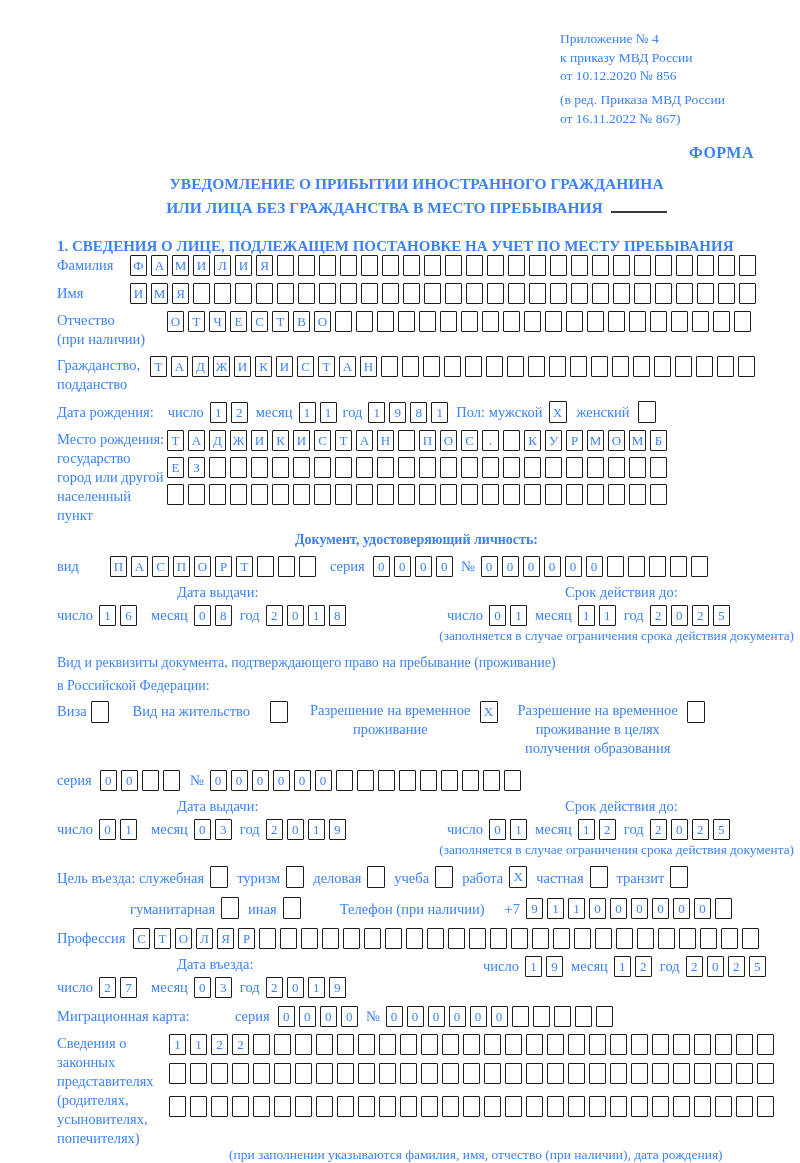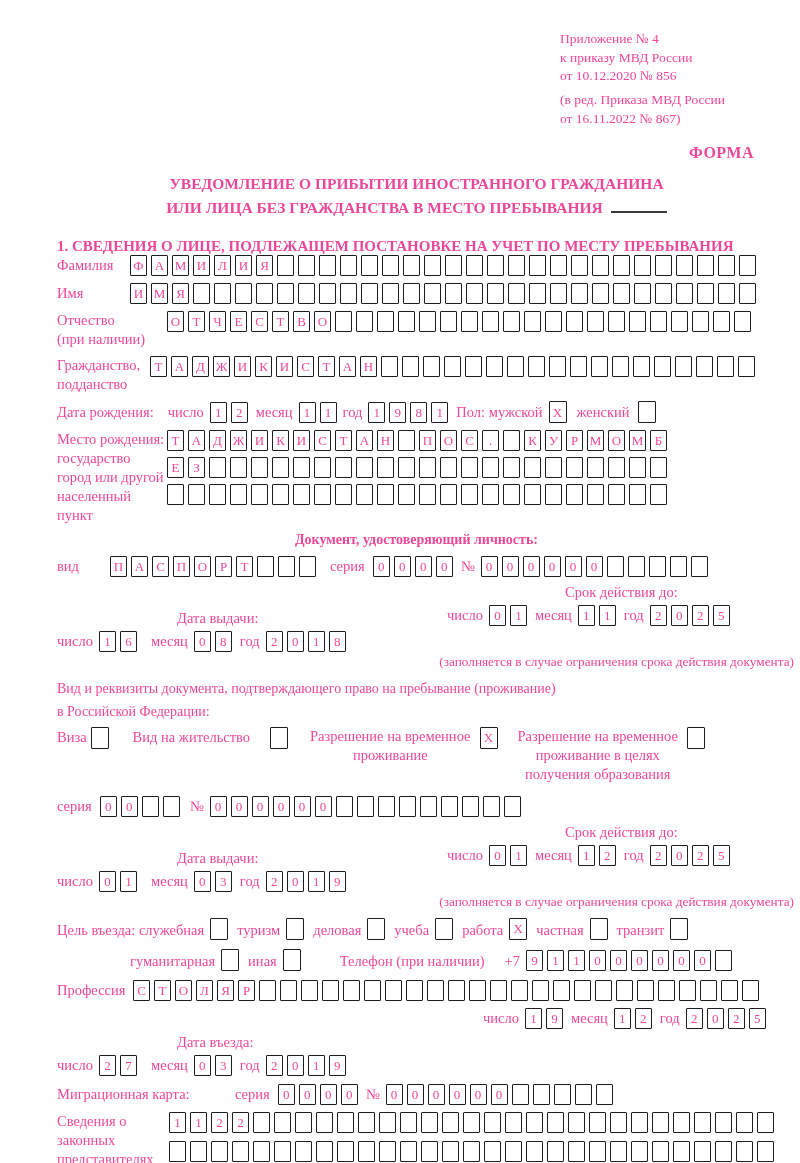--- a/index.html
+++ b/index.html
@@ -1,17 +1,17 @@
 <!DOCTYPE html>
 <html lang="ru"><head>
 <meta charset="utf-8">
 <style>
   html,body{margin:0;padding:0;background:#e8e8e8;}
   .page{
-    width:800px;height:1163px;margin:0 auto;background:#ffffff;color:#ec4899;
+    width:800px;height:1163px;margin:0 auto;background:#ffffff;color:#3b82f6;
     font-family:"Liberation Serif","DejaVu Serif",serif;
     box-sizing:border-box;padding:30px 4px 0 57px;position:relative;overflow:hidden;
   }
   
   .appendix{margin-left:503px;font-size:13.5px;line-height:1.38;}
   .appendix .rev{margin-top:5px;}
   .forma{text-align:right;padding-right:42px;font-weight:bold;font-size:16px;margin-top:16px;letter-spacing:.5px;}
   .title{text-align:center;font-weight:bold;font-size:15.5px;line-height:1.55;margin-top:10px;margin-left:-20px;}
   .blank-line{display:inline-block;width:56px;border-bottom:2px solid #3a3a3a;height:3px;margin-left:8px;}
   .sec-heading{font-weight:bold;font-size:15px;margin-top:18px;}
@@ -32,21 +32,21 @@
   .w-pat{width:110px;}
   .w-cit{width:93px;}
   .w-place{width:110px;}
   .lblcol div{font-size:14.5px;line-height:19px;}
   .stack .crow{margin-bottom:6px;}
   .gap6{margin-right:6px;} .gap8{margin-right:8px;} .gap10{margin-right:10px;}
   .ml6{margin-left:6px;} .ml8{margin-left:8px;} .ml10{margin-left:10px;} .ml14{margin-left:14px;} .ml30{margin-left:30px;}
   .doc-heading{text-align:center;font-weight:bold;font-size:14px;margin:6px 0 8px -20px;}
   
   .dates{display:flex;margin-bottom:2px;}
-  .dgl{width:390px;flex:none;margin-top:26px;}
+  .dgl{width:390px;flex:none;}
   .dgr{flex:1;}
   .dhead{font-size:14.5px;margin-bottom:4px;}
   .dhead.l{margin-left:120px;}
   .dhead.r{margin-left:118px;}
   .dvals{display:flex;align-items:center;}
   .dvals .flabel{margin-right:6px;}
   .dvals .cells{margin-right:8px;}
   .note-right{text-align:right;font-size:13.3px;margin:2px 2px 8px 0;}
   .intro{font-size:14px;line-height:1.6;}
   

